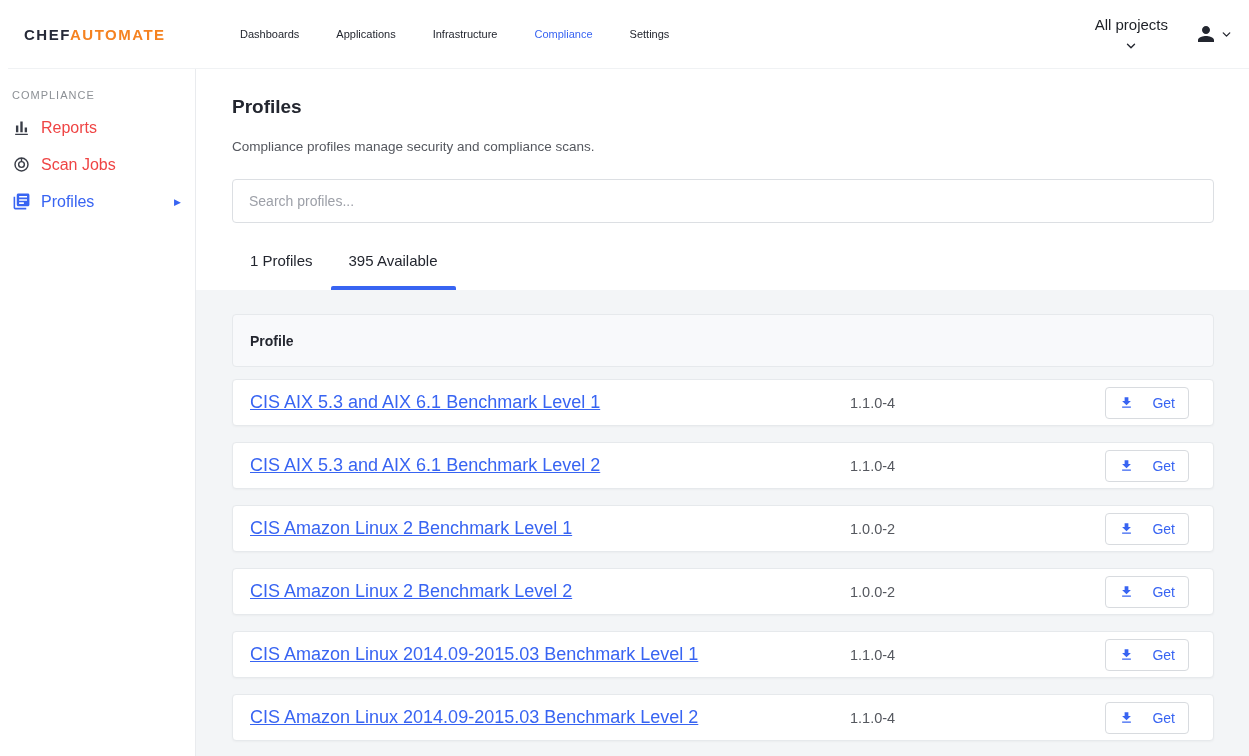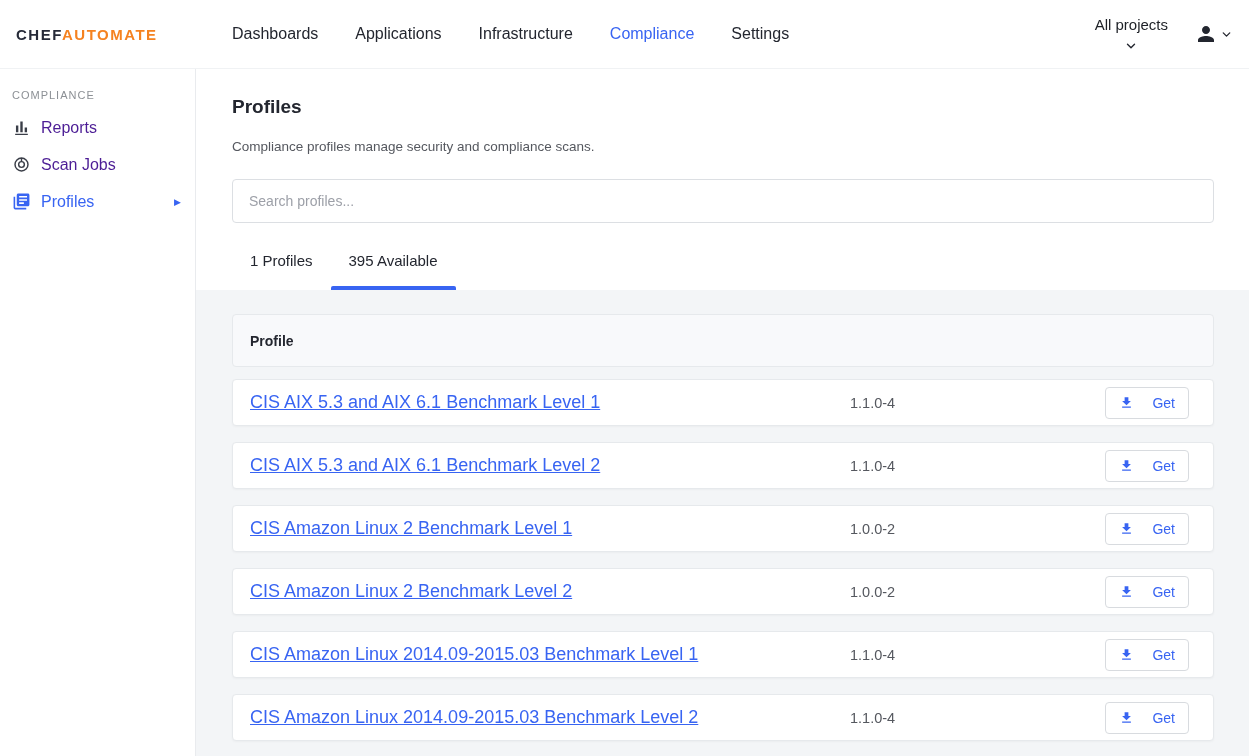--- a/index.html
+++ b/index.html
@@ -12,51 +12,51 @@
   }
   :root {
     --accent: #3864f2;
     --brand-orange: #f58220;
     --bg-gray: #f3f5f7;
     --border: #e6e9ec;
   }
 
   
   .topbar {
-    position: fixed; top: 0; left: 0; right: 0; height: 69px;
+    position: fixed; top: 0; left: 8px; right: 0; height: 69px;
     background: #fff; display: flex; align-items: center;
     padding: 0 16px; z-index: 10;
     border-bottom: 1px solid #f0f2f4;
   }
   .logo { width: 216px; flex: none; font-size: 15px; font-weight: 700; letter-spacing: 1.5px; cursor: pointer; }
   .logo .chef { color: #262a38; }
   .logo .automate { color: var(--brand-orange); }
   .mainnav { display: flex; align-items: center; }
   .mainnav .nav-item {
-    margin-right: 37px; font-size: 16px; color: #23262f;
+    margin-right: 37px; font-size: 11px; color: #23262f;
     text-decoration: none; cursor: pointer; padding: 6px 0;
   }
   .mainnav .nav-item.active { color: var(--accent); }
   .topbar-right { margin-left: auto; display: flex; align-items: center; gap: 26px; }
   .projects-picker { display: flex; align-items: center; gap: 6px; font-size: 15px; color: #1d2026; cursor: pointer; flex-direction: column; }
   .avatar-menu { display: flex; align-items: center; gap: 2px; cursor: pointer; color: #23262f; }
   .icon-svg { display: inline-block; vertical-align: middle; }
 
   
   .sidebar {
     position: fixed; top: 69px; left: 0; bottom: 0; width: 196px;
     background: #fff; border-right: 1px solid #e9ebee; padding-top: 20px;
   }
   .sidebar-section-label {
     padding-left: 12px; font-size: 11px; letter-spacing: 1px;
     color: #8c9095; margin-bottom: 8px;
   }
   .side-item {
     display: flex; align-items: center; height: 37px; padding: 0 14px 0 12px;
-    font-size: 16px; color: #4c1d95; cursor: pointer; gap: 10px;
+    font-size: 16px; color: #ef4444; cursor: pointer; gap: 10px;
   }
   .side-item .side-icon { width: 19px; height: 19px; color: #3a3e48; flex: none; }
   .side-item.active { color: var(--accent); }
   .side-item.active .side-icon { color: var(--accent); }
   .side-item .active-arrow { margin-left: auto; color: var(--accent); font-size: 9px; display: none; }
   .side-item.active .active-arrow { display: block; }
 
   
   .main {
     position: fixed; top: 69px; left: 196px; right: 0; bottom: 0;

